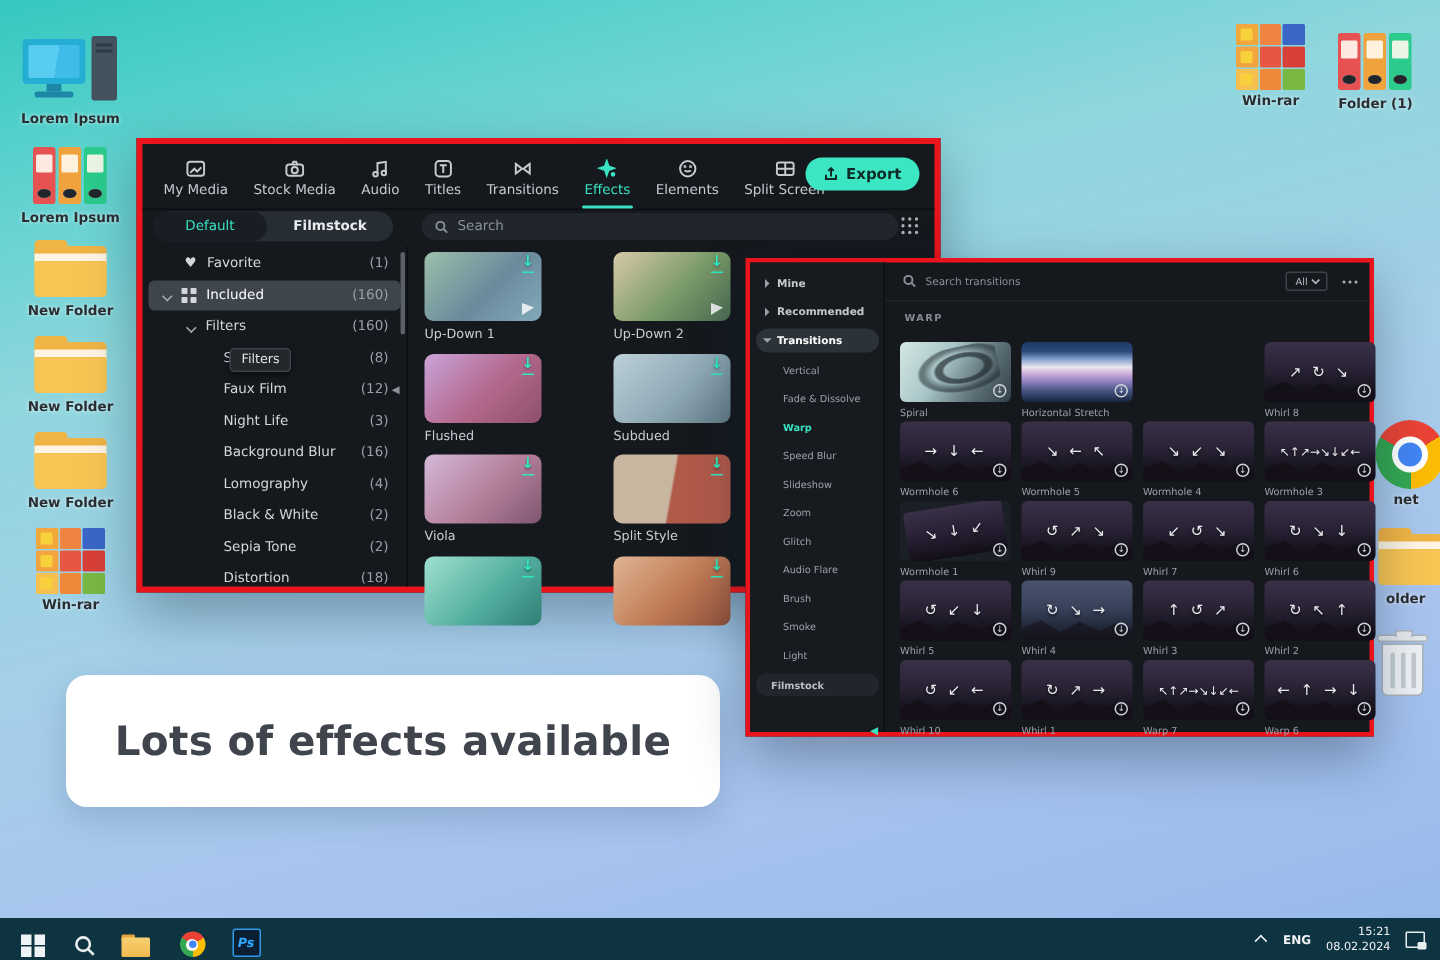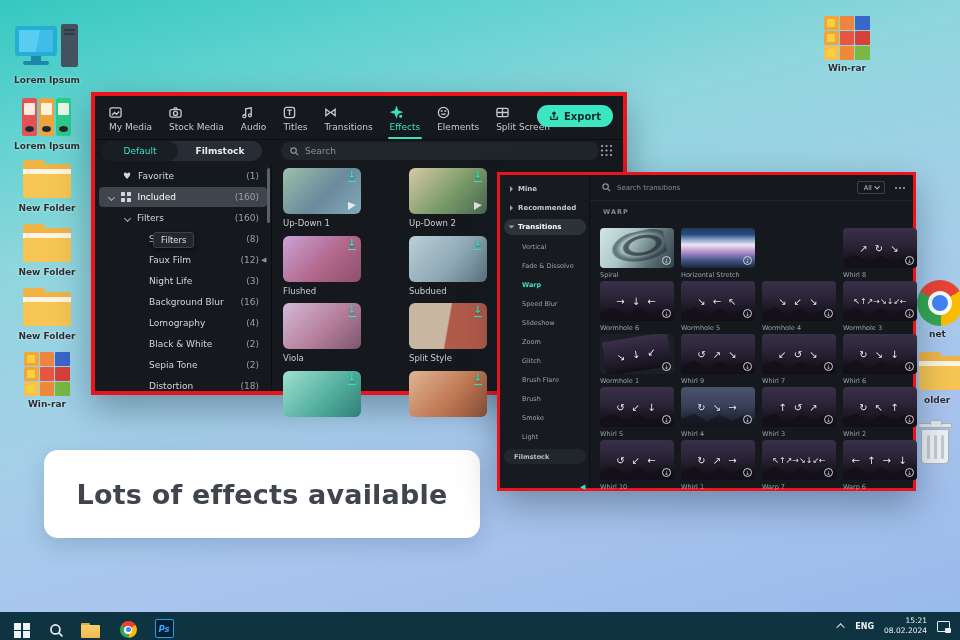--- a/index.html
+++ b/index.html
@@ -61,21 +61,21 @@
     box-shadow:0 8px 22px rgba(30,60,90,.18); display:flex; align-items:center; justify-content:center; z-index:4; }
   .caption span { font-size:27px; font-weight:bold; color:#40454d; letter-spacing:.2px; }
 
   
   .redwin { position:absolute; background:#15191e; box-shadow:0 14px 34px rgba(10,30,45,.35); } 
 
   
   #win1 { left:91px; top:92px; width:536px; height:303px; border:4px solid #e9141c; z-index:5; }
   .w1-tabs { position:absolute; left:0; top:0; width:100%; height:44px; display:flex; align-items:center; gap:17px;
     padding:2px 0 0 14px; border-bottom:1px solid #0c0f12; }
-  .tab { display:flex; flex-direction:column; gap:3px; color:#c6cbd0; font-size:9px; position:relative; cursor:pointer; }
+  .tab { display:flex; flex-direction:column; align-items:center; gap:3px; color:#c6cbd0; font-size:9px; position:relative; cursor:pointer; }
   .tab svg { width:13px; height:13px; stroke:#c6cbd0; fill:none; stroke-width:1.4; }
   .tab.active { color:#38e2c2; }
   .tab.active svg { stroke:#38e2c2; fill:#38e2c2; }
   .tab.active::after { content:""; position:absolute; left:-2px; right:-2px; bottom:-7px; height:2px; background:#38e2c2; border-radius:2px; }
   .export-btn { position:absolute; right:10px; top:9px; height:22px; padding:0 12px; background:#3ce6c3; border-radius:12px;
     display:flex; align-items:center; gap:5px; color:#0d2a25; font-size:10px; font-weight:bold; cursor:pointer; }
   .export-btn svg { width:10px; height:10px; stroke:#0d2a25; fill:none; stroke-width:1.6; }
 
   .w1-toolbar { position:absolute; left:0; top:44px; width:100%; height:24px; }
   .seg { position:absolute; left:7px; top:1px; width:160px; height:20px; background:#272d34; border-radius:11px; display:flex; }
@@ -252,20 +252,28 @@
         <span></span>
         <span></span>
         <span></span>
         <span></span>
         <span></span>
         <span></span>
         <span></span>
       </div>
     <div class="dlabel">Win-rar</div>
   </div>
+  <div class="dicon" style="left:879px;top:20px">
+    <div class="iconbox ic-binders">
+        <span class="b1"></span>
+        <span class="b2"></span>
+        <span class="b3"></span>
+      </div>
+    <div class="dlabel">Folder (1)</div>
+  </div>
 
   <div class="dicon" style="left:905px;top:280px;width:70px">
     <div class="iconbox ic-chrome"></div>
     <div class="dlabel" style="text-align:left;padding-left:24px">net</div>
   </div>
   <div class="dicon" style="left:908px;top:352px;width:70px">
     <div class="iconbox ic-folder">
         <span class="tab"></span>
         <span class="back"></span>
         <span class="band"></span>
@@ -509,21 +517,21 @@
         <span class="tri"></span>
         <span>Transitions</span>
       </div>
       <div class="w2sub" style="top:65px">Vertical</div>
       <div class="w2sub" style="top:84px">Fade &amp; Dissolve</div>
       <div class="w2sub on" style="top:103px">Warp</div>
       <div class="w2sub" style="top:122px">Speed Blur</div>
       <div class="w2sub" style="top:141px">Slideshow</div>
       <div class="w2sub" style="top:160px">Zoom</div>
       <div class="w2sub" style="top:179px">Glitch</div>
-      <div class="w2sub" style="top:198px">Brush Flare</div>
+      <div class="w2sub" style="top:198px">Audio Flare</div>
       <div class="w2sub" style="top:217px">Brush</div>
       <div class="w2sub" style="top:236px">Smoke</div>
       <div class="w2sub" style="top:255px">Light</div>
       <div class="w2row film" style="top:274px;height:15px">Filmstock</div>
       <div class="collapse2">◀</div>
     </div>
 
     <div class="w2-top">
       <svg class="mag" viewBox="0 0 10 10">
           <circle cx="4" cy="4" r="3" fill="none"></circle>

